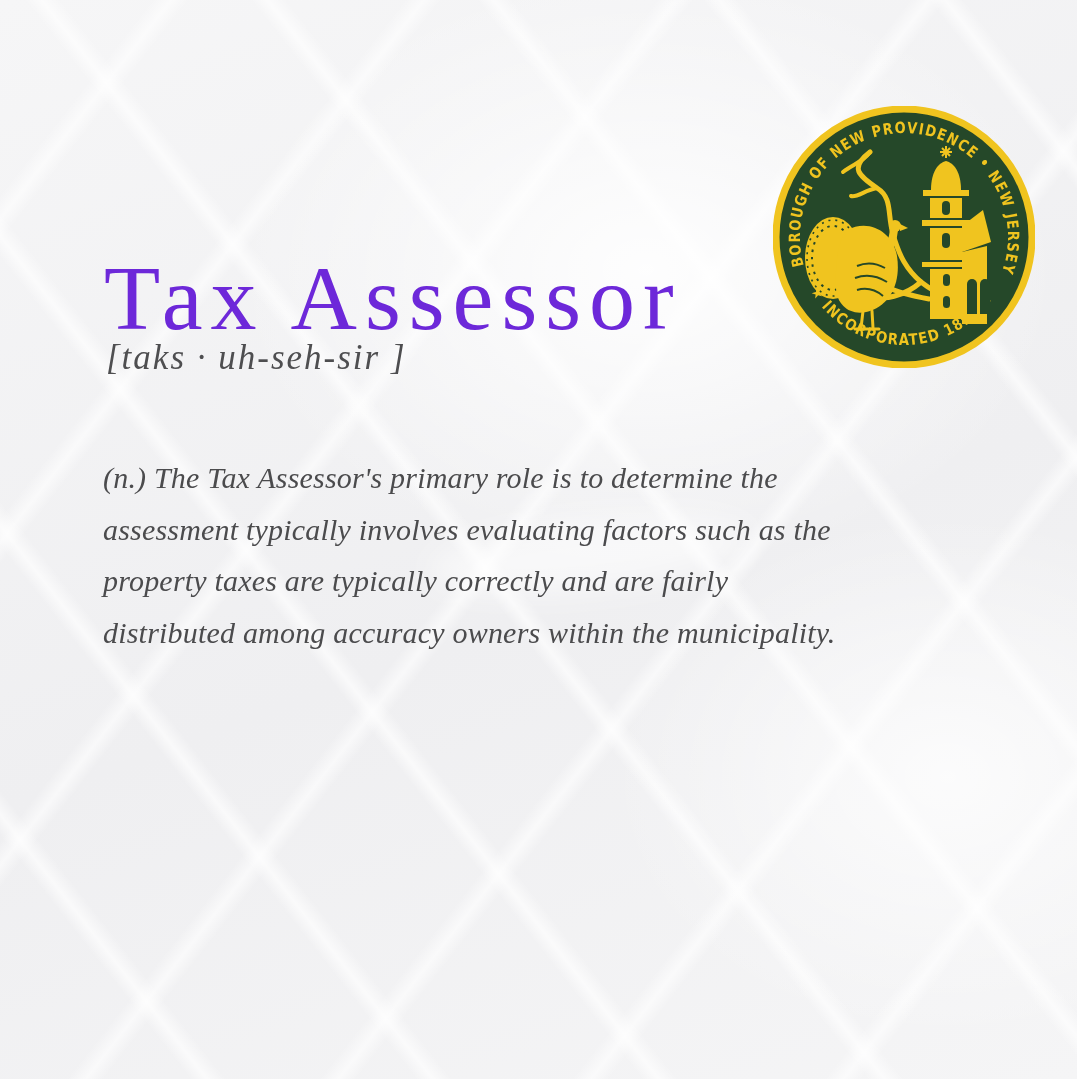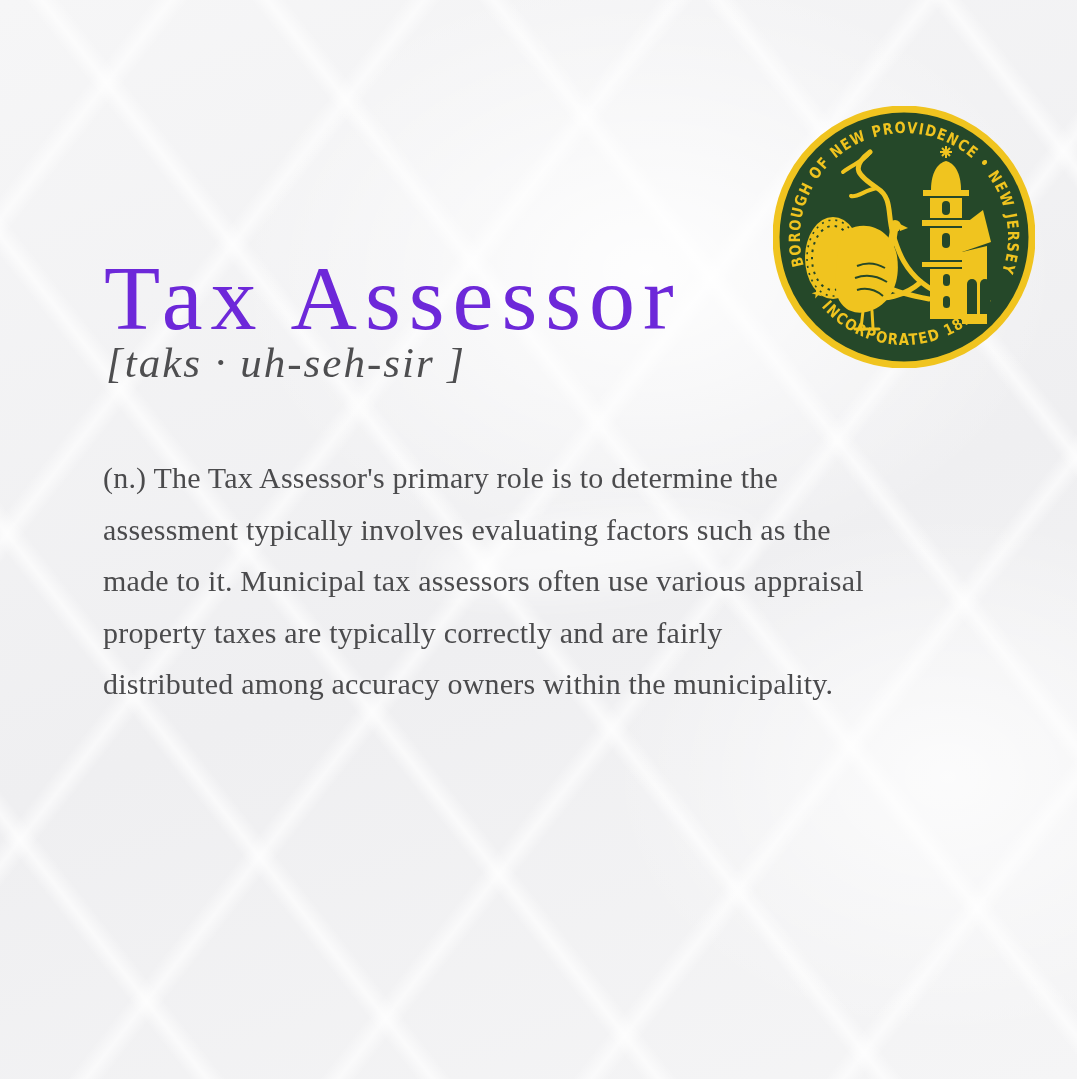--- a/index.html
+++ b/index.html
@@ -22,28 +22,28 @@
     background:rgba(255,255,255,.55); filter:blur(14px); border-radius:50%;
     transform:rotate(-6deg); pointer-events:none;
   }
   .title{
     position:absolute; left:104px; top:186px;
     font-size:92px; line-height:1.1; font-weight:400;
     letter-spacing:8px; color:#6d28d9; white-space:nowrap;
   }
   .pron{
     position:absolute; left:106px; top:338px;
-    font-style:italic; font-size:43px; letter-spacing:2px; color:#4e4e50;
+    font-style:italic; font-size:35px; letter-spacing:2px; color:#4e4e50;
     white-space:nowrap;
   }
   .definition{
     position:absolute; left:103px; top:452px;
     font-size:30px; color:#4b4b4d;
   }
-  .definition-line{ height:51.5px; line-height:51.5px; white-space:nowrap; letter-spacing:0.2px; }
+  .definition-line{ height:51.5px; line-height:51.5px; white-space:nowrap; letter-spacing:0.2px;font-style:italic; }
   .seal{ position:absolute; left:773px; top:106px; width:262px; height:262px; }
   .seal svg{ display:block; }
   :root{ --gold:#F0C41F; --green:#254829; }
   .gold{ fill:var(--gold); }
   .green{ fill:var(--green); }
   .gold-stroke{ stroke:var(--gold); fill:none; }
   .green-stroke{ stroke:var(--green); fill:none; }
   .seal-text{
     font-family:"DejaVu Sans", sans-serif; font-weight:bold;
     font-size:15.5px; fill:var(--gold); letter-spacing:1.5px;
@@ -56,21 +56,20 @@
   <div class="texture"></div>
   <div class="watermark"></div>
 
   <h1 class="title">Tax Assessor</h1>
 
   <div class="pron">[taks · uh-seh-sir ]</div>
 
   <div class="definition">
       <div class="definition-line">(n.) The Tax Assessor's primary role is to determine the</div>
       <div class="definition-line">assessment typically involves evaluating factors such as the</div>
-      <div class="definition-line">made to it. Municipal tax assessors often use various appraisal</div>
       <div class="definition-line">property taxes are typically correctly and are fairly</div>
       <div class="definition-line">distributed among accuracy owners within the municipality.</div>
     </div>
 
   <div class="seal">
     <svg width="262" height="262" viewBox="0 0 262 262">
 
       <circle class="green" cx="131" cy="131" r="128" stroke="#F0C41F" stroke-width="7"></circle>
 
       <defs>

